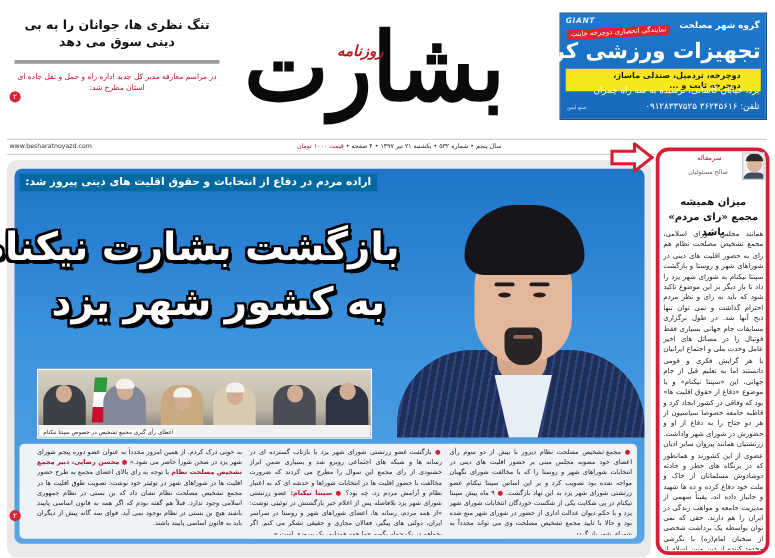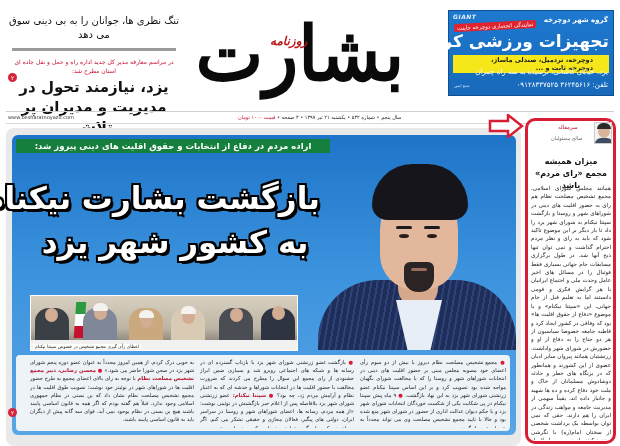--- a/index.html
+++ b/index.html
@@ -1,21 +1,21 @@
 <!DOCTYPE html>
 <html><head>
   <meta charset="utf-8">
   <style>
     * { box-sizing: border-box; margin: 0; padding: 0; }
     html, body { width: 620px; height: 446px; overflow: hidden; background: #ffffff; }
     body { position: relative; font-family: "DejaVu Sans", sans-serif; direction: rtl; color: #111; }
 
     
     .top-left { position: absolute; left: 8px; top: 8px; width: 172px; text-align: center; }
-    .tl-headline { font-size: 10px; font-weight: normal; line-height: 14px; padding-top: 6px; letter-spacing: -0.5px; }
+    .tl-headline { font-size: 10px; font-weight: bold; line-height: 14px; padding-top: 6px; letter-spacing: -0.5px; }
     .tl-divider { height: 3px; background: #9a9a9a; margin: 6px 4px 6px 4px; }
     .tl-kicker { font-size: 6px; color: #c8102e; line-height: 9px; }
     .tl-title { font-size: 15px; font-weight: bold; line-height: 20px; margin-top: 2px; letter-spacing: -0.3px; }
     .page-dot { position: absolute; width: 9px; height: 9px; border-radius: 50%; background: #d6243b; color: #fff; font-size: 6px; line-height: 9px; text-align: center; direction: ltr; }
 
     .logo { position: absolute; left: 180px; top: 4px; width: 240px; height: 104px; }
     .logo-word { position: absolute; left: 0; top: 0; width: 240px; height: 104px; font-family: "DejaVu Serif", serif; font-weight: bold; font-size: 72px; line-height: 100px; color: #0a0a0a; text-align: center; letter-spacing: -4px; transform: scaleY(1.05); }
     .logo-tag { position: absolute; left: 90px; top: 30px; font-size: 12px; font-weight: bold; color: #b91c1c; font-style: italic; }
 
     
@@ -32,21 +32,21 @@
     
     .date-rule { position: absolute; left: 6px; right: 6px; top: 111px; height: 1px; background: #cfcfcf; }
     .website { position: absolute; left: 8px; top: 114px; font-size: 5px; color: #333; direction: ltr; }
     .dateline { position: absolute; left: 238px; top: 114px; font-size: 5px; color: #222; white-space: nowrap; }
     .dateline .price { color: #c8102e; }
     .date-rule2 { position: absolute; left: 6px; right: 6px; top: 123px; height: 1px; background: #d8d8d8; }
 
     
     .main-frame { position: absolute; left: 6px; top: 128px; width: 515px; height: 318px; background: #e9e9e9; border-radius: 8px; }
     .main-panel { position: absolute; left: 12px; top: 135px; width: 504px; height: 300px; background: linear-gradient(180deg, #1e74c8 0%, #3b92dd 45%, #58a6e6 100%); border-radius: 6px; overflow: hidden; }
-    .kicker-bar { position: absolute; left: 16px; top: 139px; width: 314px; height: 14px; background: #15803d; color: #fff; font-size: 8.5px; font-weight: bold; line-height: 14px; text-align: center; white-space: nowrap; overflow: hidden; }
+    .kicker-bar { position: absolute; left: 16px; top: 139px; width: 286px; height: 14px; background: #0369a1; color: #fff; font-size: 8.5px; font-weight: bold; line-height: 14px; text-align: center; white-space: nowrap; overflow: hidden; }
 
     .headline { position: absolute; left: 30px; top: 176px; width: 290px; text-align: center; color: #fff; font-weight: bold; font-size: 31px; line-height: 44px; letter-spacing: -1px; text-shadow: 2px 0 0 #000, -2px 0 0 #000, 0 2px 0 #000, 0 -2px 0 #000, 2px 2px 0 #000, -2px -2px 0 #000, 2px -2px 0 #000, -2px 2px 0 #000, 3px 3px 0 #000; white-space: nowrap; }
 
     
     .portrait { position: absolute; left: 318px; top: 150px; width: 198px; height: 200px; overflow: hidden; }
     .p-suit { position: absolute; left: 0; top: 130px; width: 198px; height: 80px; background: repeating-linear-gradient(100deg, #1f2e58 0 4px, #2d4279 4px 6px); border-radius: 60px 60px 0 0; }
     .p-shirt { position: absolute; left: 78px; top: 150px; width: 46px; height: 60px; background: #e8eef5; clip-path: polygon(0 0, 100% 0, 70% 100%, 30% 100%); }
     .p-neck { position: absolute; left: 80px; top: 118px; width: 40px; height: 40px; background: #d7a98c; border-radius: 0 0 20px 20px; }
     .p-face { position: absolute; left: 62px; top: 40px; width: 78px; height: 100px; background: #e2b79b; border-radius: 40px 40px 36px 36px; }
     .p-hair { position: absolute; left: 54px; top: 14px; width: 96px; height: 56px; background: #16151c; border-radius: 48px 48px 18px 18px; }
@@ -86,35 +86,31 @@
     
     .arrow { position: absolute; left: 488px; top: 114px; width: 36px; height: 24px; }
   </style>
 </head>
 <body>
 
 <div class="top-left">
   <div class="tl-headline">تنگ نظری ها، جوانان را به بی دینی سوق می دهد</div>
   <div class="tl-divider"></div>
   <div class="tl-kicker">در مراسم معارفه مدیر کل جدید اداره راه و حمل و نقل جاده ای استان مطرح شد:</div>
-  <div class="tl-title">
-    <div>یزد، نیازمند تحول در</div>
-    <div>مدیریت و مدیران پر تلاش</div>
-  </div>
 </div>
 <div class="page-dot" style="left:8px; top:73px;">۲</div>
 
 <div class="logo">
   <div class="logo-word">بشارت نو</div>
   <div class="logo-tag">روزنامه</div>
 </div>
 
 <div class="ad">
   <div class="ad-brand">GIANT</div>
-  <div class="ad-group">گروه شهر دوچرخه</div>
+  <div class="ad-group">گروه شهر مصلحت</div>
   <div class="ad-badge">نمایندگی انحصاری دوچرخه جاینت</div>
   <div class="ad-title">تجهیزات ورزشی کراس</div>
   <div class="ad-yellow">دوچرخه، تردمیل، صندلی ماساژ، دوچرخه ثابت و ...</div>
   <div class="ad-addr">یزد، خیابان کاشانی، نرسیده به سه راه چمران</div>
   <div class="ad-phone">تلفن: ۳۶۲۴۵۶۱۶  ۰۹۱۲۸۳۳۷۵۲۵</div>
   <div class="ad-small">صنع ایمن</div>
 </div>
 
 <div class="date-rule"></div>
 <div class="website">www.besharatnoyazd.com</div>

